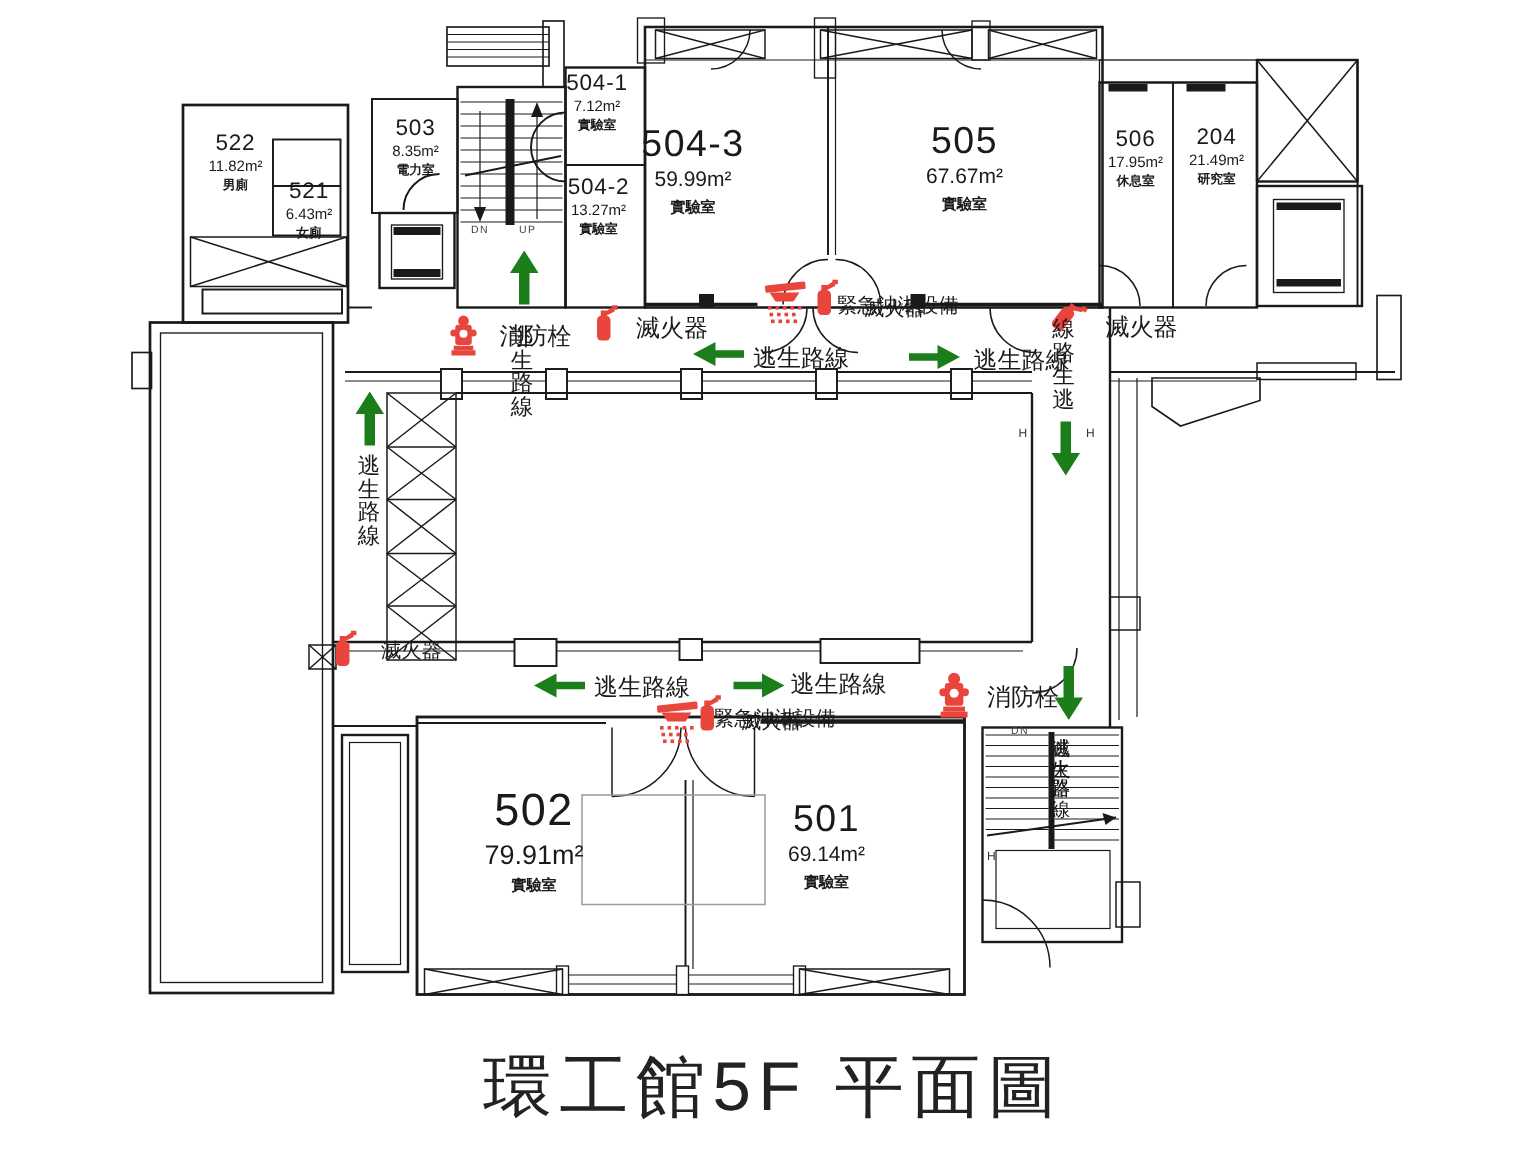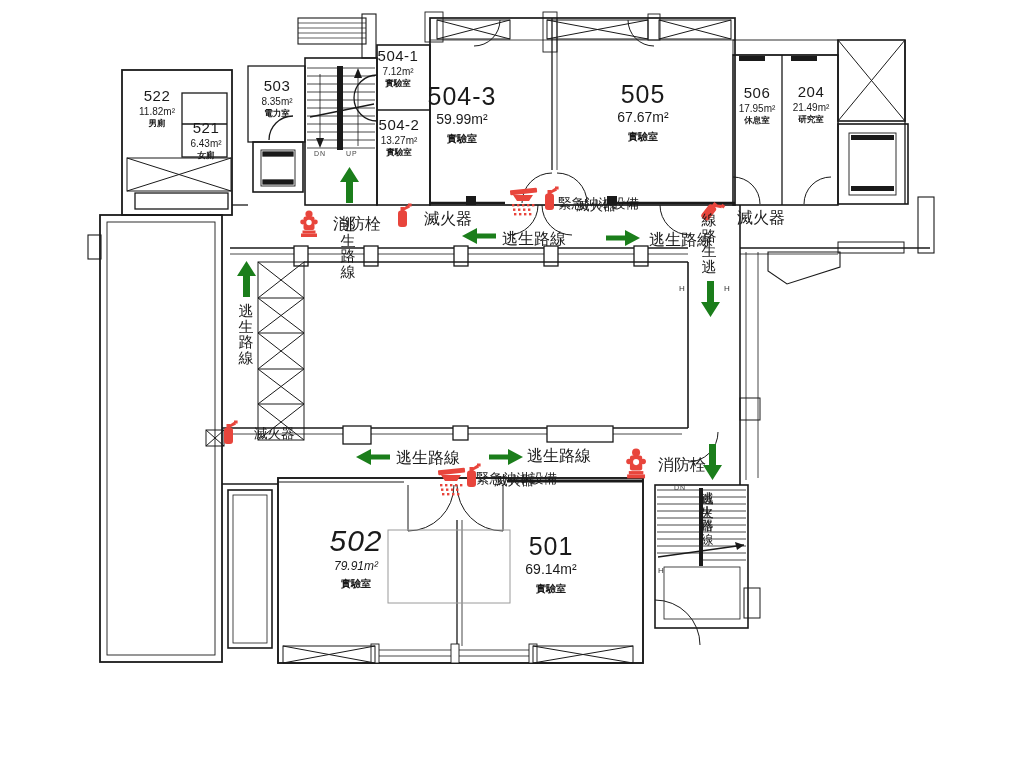--- a/index.html
+++ b/index.html
@@ -6,22 +6,22 @@
   #stage{position:relative;width:1024px;height:768px;background:#fff;overflow:hidden;
          font-family:"Liberation Sans","DejaVu Sans",sans-serif;color:#1a1a1a;}
   #stage svg{position:absolute;left:0;top:0;}
   .room{position:absolute;transform:translateX(-50%);text-align:center;line-height:1.12;white-space:nowrap;}
   .room .no{font-size:15px;letter-spacing:.5px;}
   .room .ar{font-size:10px;margin-top:1px;}
   .room .ty{font-size:8.5px;font-weight:bold;margin-top:2px;}
   .room.lg .no{font-size:25px;letter-spacing:1px;}
   .room.lg .ar{font-size:14px;margin-top:2px;}
   .room.lg .ty{font-size:10px;margin-top:5px;}
-  .room.xl .no{font-size:30px;font-style:italic;}
-  .room.xl .ar{font-size:12px;font-style:italic;}
+  .room.xl .no{font-size:30px;}
+  .room.xl .ar{font-size:18px;}
   .lbl{position:absolute;font-size:16px;white-space:nowrap;}
   .lbl.sm{font-size:13.5px;}
   .vlbl{position:absolute;width:16px;font-size:15px;line-height:15.5px;word-break:break-all;text-align:center;}
   .vlbl.sm{width:14px;font-size:13px;line-height:13.5px;}
   .stairtxt{position:absolute;font-size:7px;color:#444;letter-spacing:1px;}
   .hmark{position:absolute;font-size:8px;color:#333;}
   .title{position:absolute;left:322px;top:694px;font-size:46px;letter-spacing:5px;color:#222;}
 </style>
 </head>
 <body>
@@ -373,13 +373,14 @@
   <div class="vlbl sm" style="left:700px;top:492px">滅火器</div>
   <div class="vlbl sm" style="left:700px;top:492px">逃生路線</div>
 
   <span class="stairtxt" style="left:314px;top:150px">DN</span>
   <span class="stairtxt" style="left:346px;top:150px">UP</span>
   <span class="stairtxt" style="left:674px;top:484px">DN</span>
   <span class="hmark" style="left:679px;top:284px">H</span>
   <span class="hmark" style="left:724px;top:284px">H</span>
   <span class="hmark" style="left:658px;top:566px">H</span>
 
+  <div class="title">環工館5F 平面圖</div>
 </div>
 
 </body></html>

